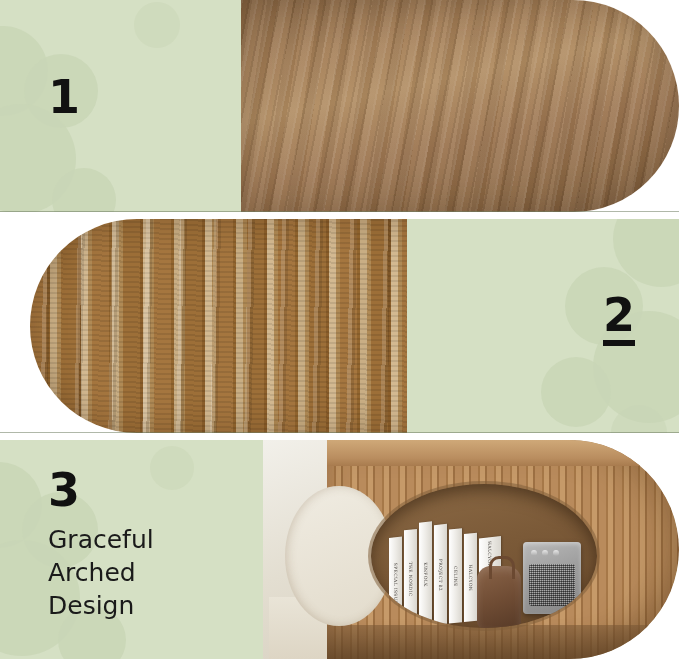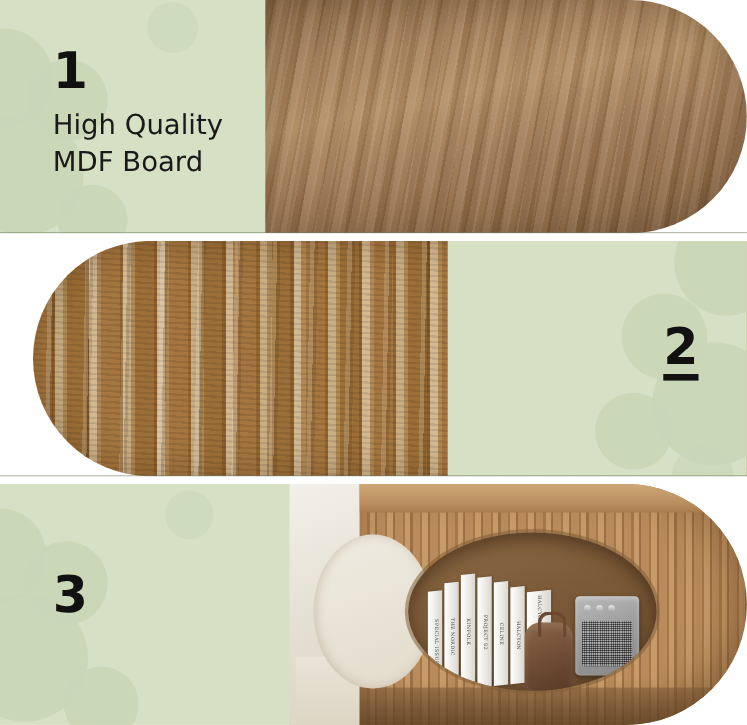--- a/index.html
+++ b/index.html
@@ -311,22 +311,20 @@
     <div class="caption left">
       <div class="bubbles">
         <span class="bubble" style="width:90px;height:90px;left:-42px;top:26px;"></span>
         <span class="bubble" style="width:74px;height:74px;left:24px;top:54px;"></span>
         <span class="bubble" style="width:110px;height:110px;left:-34px;top:104px;"></span>
         <span class="bubble" style="width:64px;height:64px;left:52px;top:168px;"></span>
         <span class="bubble" style="width:46px;height:46px;left:134px;top:2px;opacity:.5;"></span>
       </div>
       <div class="caption-inner">
         <div class="num">1</div>
-        <h2 class="headline">High Quality
-MDF Board</h2>
       </div>
     </div>
 
   </section>
 
   <div class="hairline" style="top:211px;"></div>
 
   <section class="panel" id="panel-2">
 
     <div class="photo" id="photo-2"></div>
@@ -395,18 +393,20 @@
     <div class="caption left">
       <div class="bubbles">
         <span class="bubble" style="width:86px;height:86px;left:-44px;top:22px;"></span>
         <span class="bubble" style="width:76px;height:76px;left:22px;top:52px;"></span>
         <span class="bubble" style="width:116px;height:116px;left:-36px;top:100px;"></span>
         <span class="bubble" style="width:68px;height:68px;left:58px;top:166px;"></span>
         <span class="bubble" style="width:44px;height:44px;left:150px;top:6px;opacity:.5;"></span>
       </div>
       <div class="caption-inner">
         <div class="num">3</div>
+        <h2 class="headline">Graceful Arched
+Design</h2>
       </div>
     </div>
 
   </section>
 
 </div>
 
 </body></html>

